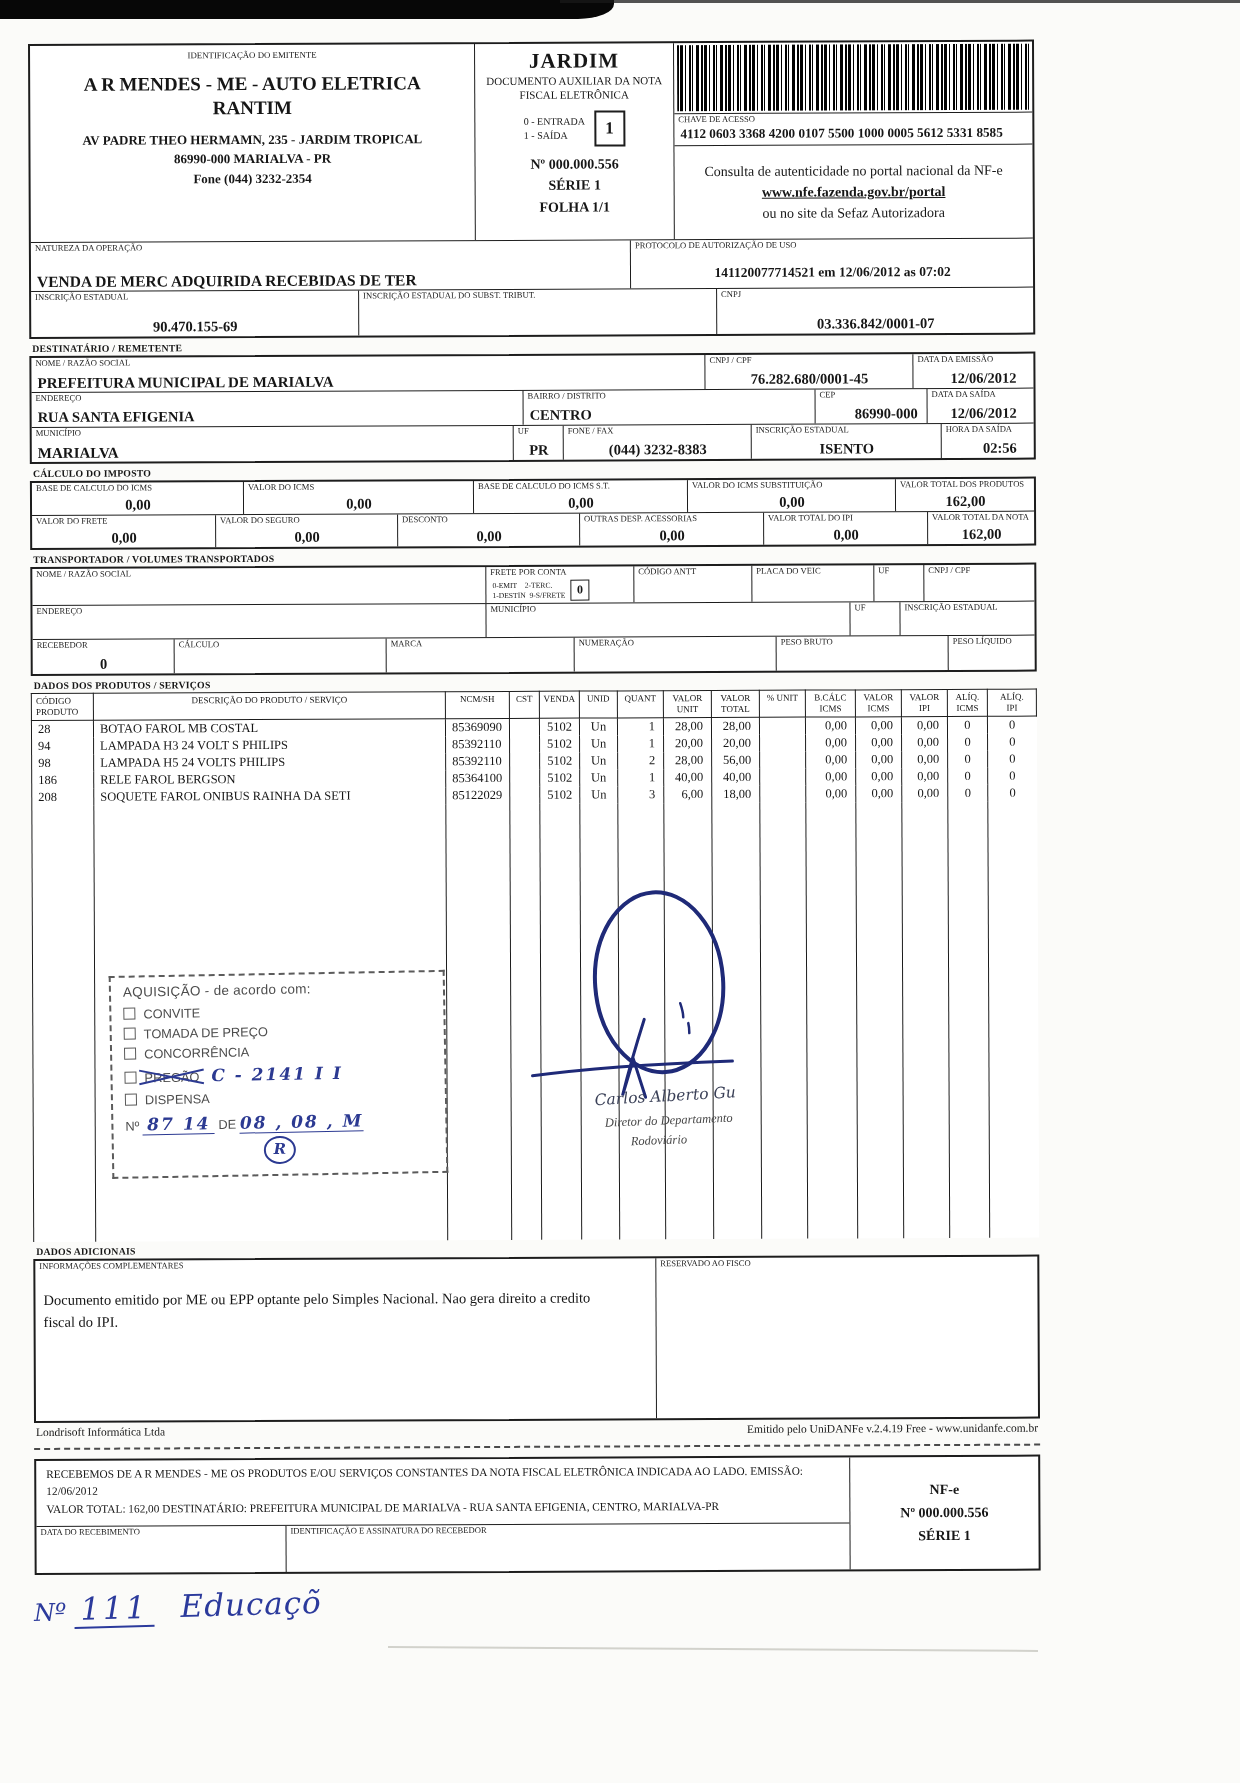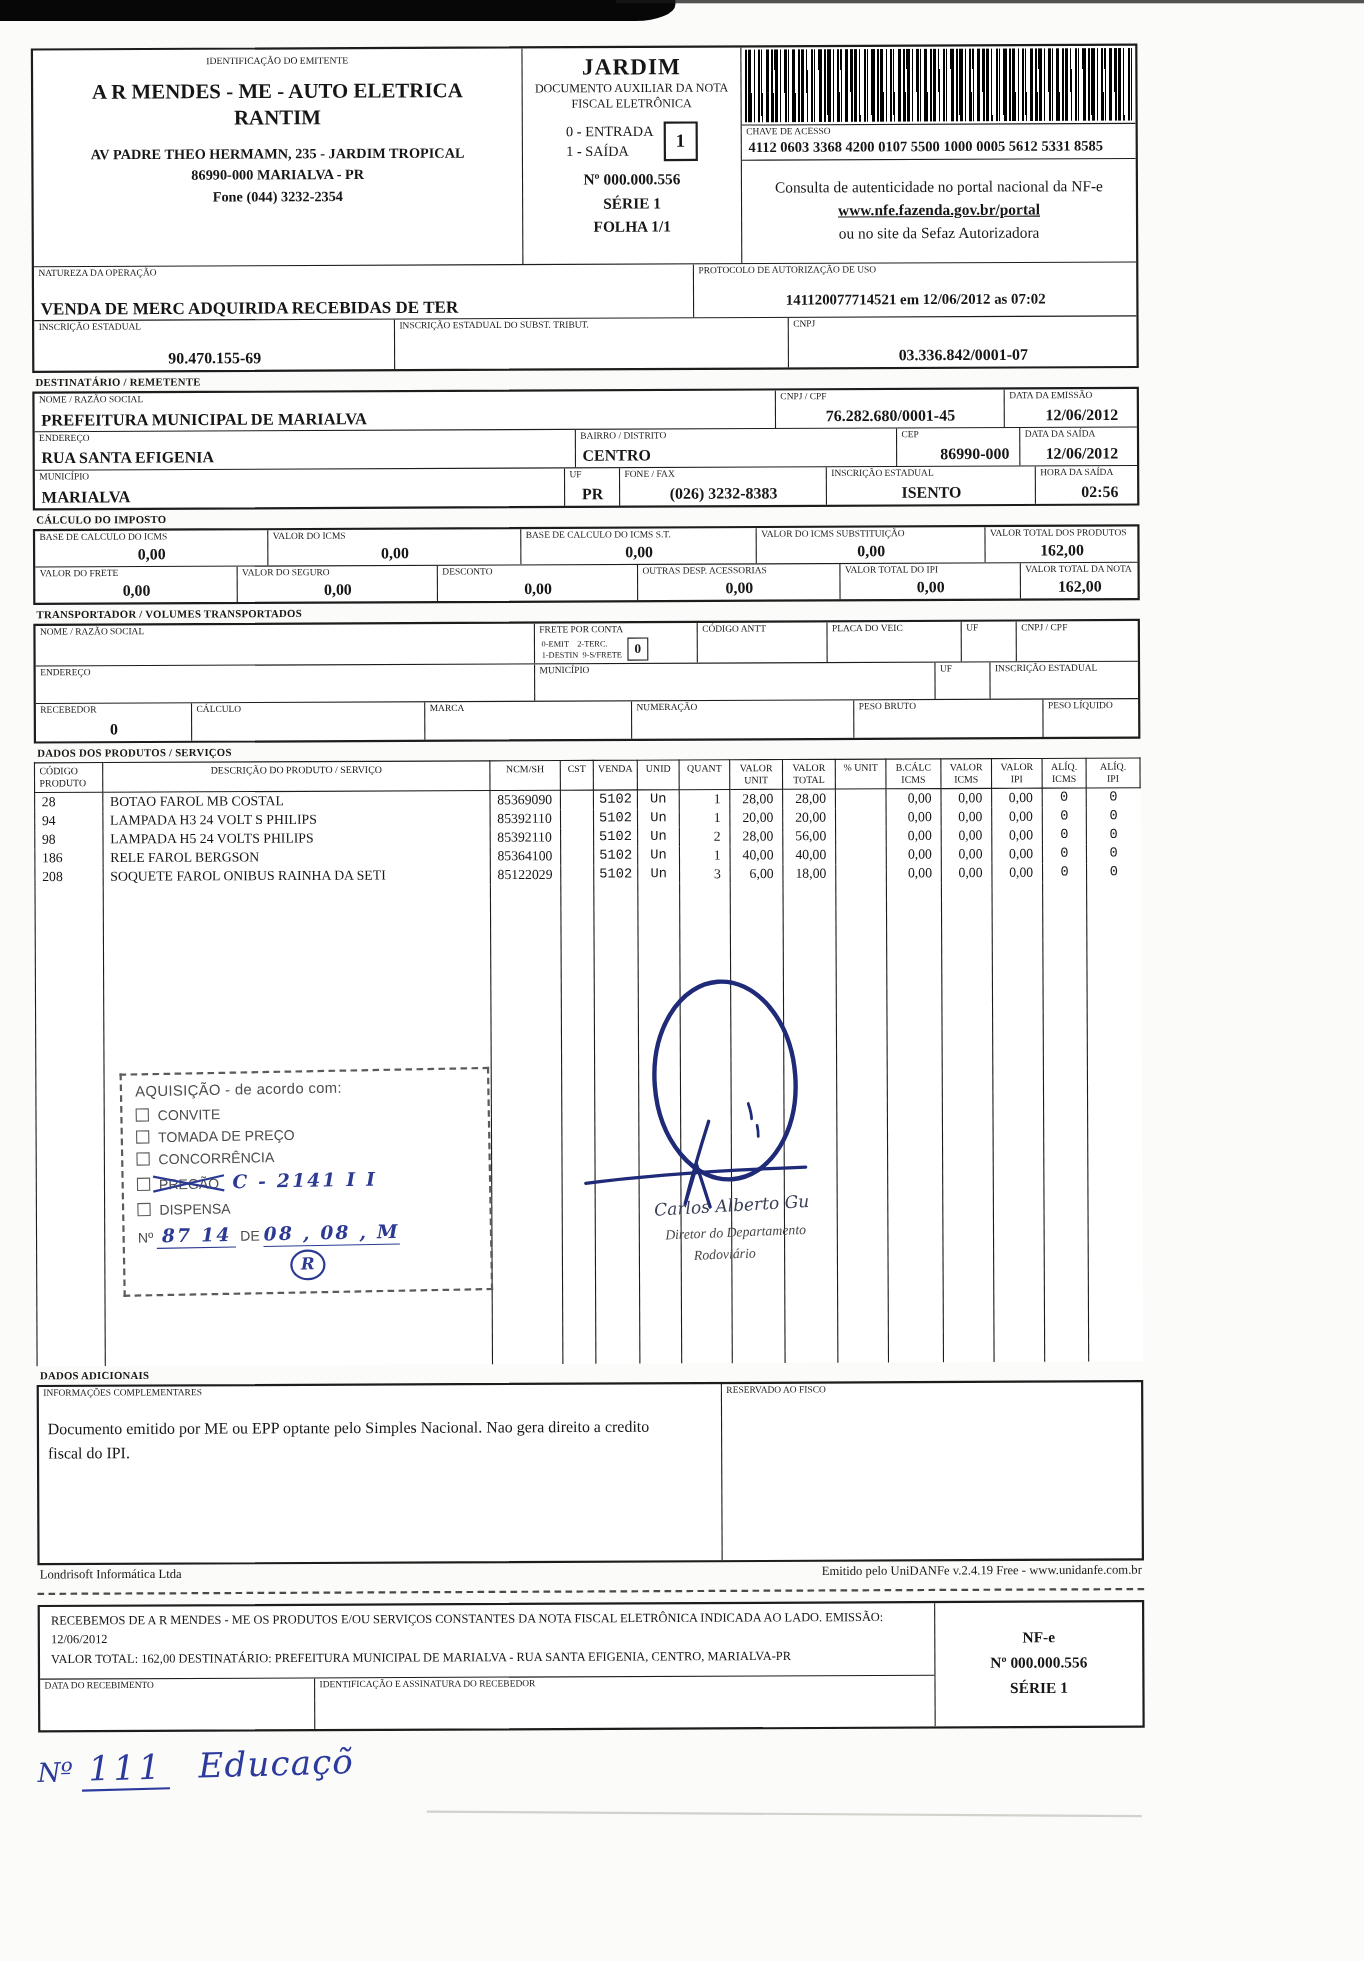--- a/index.html
+++ b/index.html
@@ -25,21 +25,21 @@
   
   .hrow{height:196px;}
   .emit{flex:0 0 428px;padding:3px 8px;text-align:center;display:block;position:relative;}
   .emit-lbl{font-size:8.8px;margin-top:2px;}
   .emit-name{font-size:19px;font-weight:bold;line-height:1.25;margin:12px auto 10px;max-width:370px;}
   .emit-line{font-size:13px;font-weight:bold;line-height:1.5;}
   .danfe{flex:0 0 186px;border-left:1.6px solid #1d1d1d;text-align:center;padding:5px 6px;display:block;}
   .danfe-title{font-size:21px;font-weight:bold;letter-spacing:1px;}
   .danfe-sub{font-size:11px;line-height:1.25;margin-top:1px;}
   .es{display:flex;align-items:center;justify-content:center;gap:9px;margin:8px 0 7px;}
-  .es-l{text-align:left;font-size:13px;line-height:1.4;}
+  .es-l{text-align:left;font-size:10px;line-height:1.4;}
   .tipo{width:27px;height:32px;border:2px solid #1d1d1d;font-size:17px;font-weight:bold;display:flex;align-items:center;justify-content:center;}
   .dnum{font-size:14px;font-weight:bold;line-height:1.55;}
   .hright{flex:1;border-left:1.6px solid #1d1d1d;display:flex;flex-direction:column;min-width:0;}
   .bcwrap{height:66px;padding:2px 3px;}
   .barcode{height:100%;background:repeating-linear-gradient(90deg,
     #000 0 2px,#fff 2px 3px,#000 3px 6px,#fff 6px 8px,#000 8px 9px,#fff 9px 12px,
     #000 12px 14px,#fff 14px 15px,#000 15px 16px,#fff 16px 19px,#000 19px 22px,#fff 22px 24px);}
   .chave{position:relative;border-top:1.6px solid #1d1d1d;border-bottom:1.6px solid #1d1d1d;padding:12px 4px 3px 6px;}
   .chave-v{font-weight:bold;font-size:13.2px;white-space:nowrap;}
   .consulta{flex:1;display:flex;flex-direction:column;justify-content:center;text-align:center;font-size:14px;line-height:1.5;}
@@ -49,21 +49,21 @@
   .frete-wrap{display:flex;align-items:flex-end;gap:5px;}
   .frete-small{font-size:7.6px;line-height:1.3;white-space:pre;}
   .frete-box{width:17px;height:19px;border:1.8px solid #1d1d1d;font-size:12px;font-weight:bold;display:flex;align-items:center;justify-content:center;}
 
   
   table.prod{border-collapse:collapse;width:100%;table-layout:fixed;background:#fff;}
   .prod th{border:1.6px solid #1d1d1d;font-size:9px;font-weight:400;line-height:1.2;white-space:pre-line;vertical-align:top;padding:2px 1px;text-align:center;overflow:hidden;}
   .prod th.a-l{text-align:left;padding-left:4px;}
   .prod td{border-left:1.6px solid #1d1d1d;font-size:12.5px;height:17px;padding:0 3px;white-space:nowrap;overflow:hidden;vertical-align:top;line-height:17px;}
   .prod td.a-l{text-align:left;padding-left:6px;}
-  .prod td.a-c{text-align:center;font-family:Liberation Mono, monospace;}
+  .prod td.a-c{text-align:center;}
   .prod td.a-r{text-align:right;padding-right:8px;}
   .prod tr.filler td{height:436px;}
 
   
   .dados{height:160px;display:flex;}
   .dados-left{flex:0 0 602px;position:relative;padding:14px 10px 4px 8px;}
   .dados-right{flex:1;border-left:1.6px solid #1d1d1d;position:relative;}
   .info-text{font-size:14.5px;line-height:1.55;margin-top:14px;max-width:560px;white-space:normal;}
 
   
@@ -217,21 +217,21 @@
       <div class="fcell" style="flex:0 0 470px">
         <div class="lbl">MUNICÍPIO</div>
         <div class="v" style="font-size:15px">MARIALVA</div>
       </div>
       <div class="fcell" style="flex:0 0 38px">
         <div class="lbl">UF</div>
         <div class="v vc">PR</div>
       </div>
       <div class="fcell" style="flex:0 0 176px">
         <div class="lbl">FONE / FAX</div>
-        <div class="v vc">(026) 3232-8383</div>
+        <div class="v vc">(044) 3232-8383</div>
       </div>
       <div class="fcell" style="flex:0 0 178px">
         <div class="lbl">INSCRIÇÃO ESTADUAL</div>
         <div class="v vc">ISENTO</div>
       </div>
       <div class="fcell">
         <div class="lbl">HORA DA SAÍDA</div>
         <div class="v vr">02:56</div>
       </div>
     </div>

